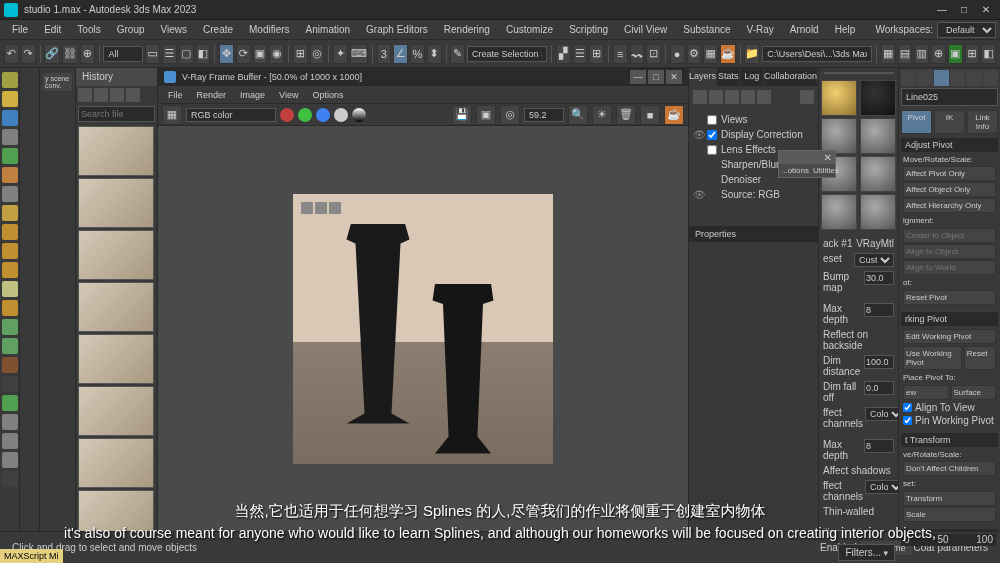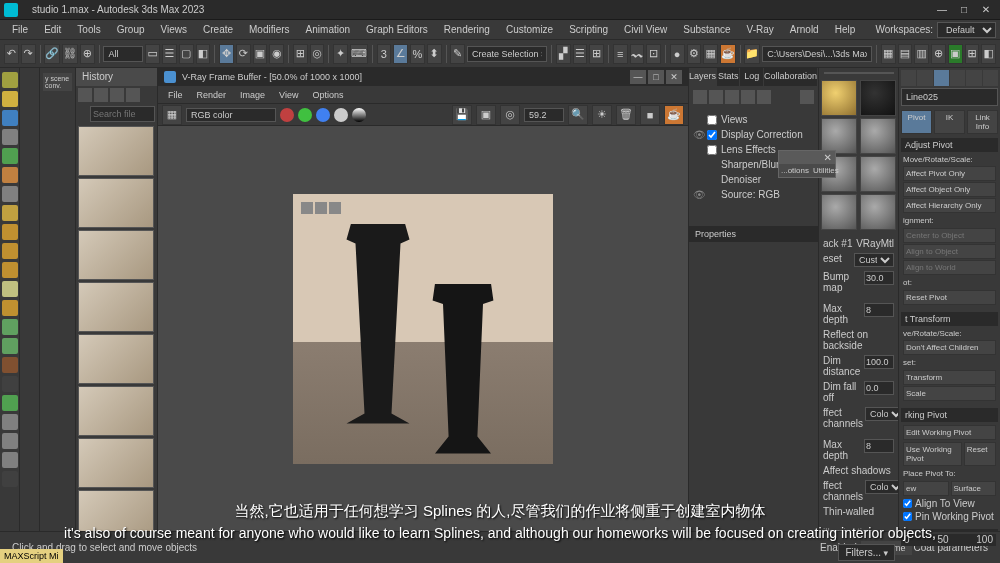--- a/index.html
+++ b/index.html
@@ -1,21 +1,21 @@
 <!DOCTYPE html>
 <html><head>
 <meta charset="utf-8">
 <style>
 * { margin: 0; padding: 0; box-sizing: border-box; font-family: Tahoma, sans-serif; font-size: 10px; }
 body { width: 1000px; height: 563px; background: #3a3a3a; color: #ccc; overflow: hidden; position: relative; }
 
 
 .title-bar { height: 20px; background: #2a2a2a; display: flex; align-items: center; padding: 0 4px; border-bottom: 1px solid #1a1a1a; }
 .title-bar .logo { width: 14px; height: 14px; background: #00bcd4; border-radius: 2px; margin-right: 6px; }
-.title-bar .title { flex: 1; font-size: 10px; color: #ccc; margin-left: 8px; }
+.title-bar .title { flex: 1; font-size: 10px; color: #ccc; }
 .title-bar .win-btns { display: flex; gap: 2px; }
 .title-bar .win-btns span { width: 20px; height: 14px; display: flex; align-items: center; justify-content: center; cursor: pointer; }
 
 
 .menu-bar { height: 20px; background: #393939; display: flex; align-items: center; padding: 0 4px; border-bottom: 1px solid #2a2a2a; }
 .menu-bar .menu-item { padding: 3px 8px; cursor: pointer; font-size: 10px; }
 .menu-bar .workspace { margin-left: auto; display: flex; align-items: center; gap: 4px; font-size: 9px; }
 .menu-bar .workspace select { background: #2a2a2a; color: #ccc; border: 1px solid #555; font-size: 9px; padding: 1px 4px; }
 
 
@@ -29,21 +29,21 @@
 .main { display: flex; height: calc(100% - 100px); }
 
 
 .left-strip { width: 20px; background: #393939; display: flex; flex-direction: column; gap: 3px; padding: 4px 2px; border-right: 1px solid #2a2a2a; }
 .left-strip .icon { width: 16px; height: 16px; border-radius: 2px; cursor: pointer; }
 .left-strip2 { width: 20px; background: #393939; display: flex; flex-direction: column; gap: 3px; padding: 4px 2px; border-right: 1px solid #2a2a2a; }
 
 
 .history-panel { width: 82px; background: #393939; border-right: 1px solid #2a2a2a; display: flex; flex-direction: column; }
 .history-panel .hdr { height: 18px; background: #4a4a4a; padding: 3px 6px; font-size: 10px; }
-.history-panel .search { padding: 2px; margin-left: 12px; }
+.history-panel .search { padding: 2px; }
 .history-panel .search input { width: 100%; background: #2a2a2a; border: 1px solid #555; color: #ccc; padding: 2px; font-size: 9px; }
 .history-panel .icons { display: flex; gap: 2px; padding: 2px; }
 .history-panel .icons .i { width: 14px; height: 14px; background: #555; }
 .thumbs { flex: 1; overflow: hidden; }
 .thumb { width: 76px; height: 50px; margin: 2px; background: linear-gradient(135deg, #d4c9b8, #a89880); border: 1px solid #555; }
 
 
 .vfb { flex: 1; background: #393939; display: flex; flex-direction: column; }
 .vfb-title { height: 18px; background: #2a2a2a; display: flex; align-items: center; padding: 0 6px; gap: 6px; }
 .vfb-title .logo { width: 12px; height: 12px; background: #4a90d0; border-radius: 2px; }
@@ -494,30 +494,20 @@
         <div class="btn">Affect Hierarchy Only</div>
         <div style="font-size:8px;padding:2px 0">ignment:</div>
         <div class="btn" style="color:#777">Center to Object</div>
         <div class="btn" style="color:#777">Align to Object</div>
         <div class="btn" style="color:#777">Align to World</div>
         <div style="font-size:8px;padding:2px 0">ot:</div>
         <div class="btn">Reset Pivot</div>
       </div>
     </div>
     <div class="rollout">
-      <div class="rollout-hdr">t Transform</div>
-      <div class="rollout-body">
-        <div style="font-size:8px;padding:1px 0">ve/Rotate/Scale:</div>
-        <div class="btn">Don't Affect Children</div>
-        <div style="font-size:8px;padding:2px 0">set:</div>
-        <div class="btn">Transform</div>
-        <div class="btn">Scale</div>
-      </div>
-    </div>
-    <div class="rollout">
       <div class="rollout-hdr">rking Pivot</div>
       <div class="rollout-body">
         <div class="btn">Edit Working Pivot</div>
         <div style="display:flex;gap:2px">
           <div class="btn" style="flex:2">Use Working Pivot</div>
           <div class="btn" style="flex:1">Reset</div>
         </div>
         <div style="font-size:8px;padding:2px 0">Place Pivot To:</div>
         <div style="display:flex;gap:2px">
           <div class="btn" style="flex:1">ew</div>
@@ -527,20 +517,30 @@
             <input type="checkbox" checked="" style="">
             <span>Align To View</span>
           </div>
         <div class="chk">
             <input type="checkbox" checked="" style="">
             <span>Pin Working Pivot</span>
           </div>
       </div>
     </div>
     <div class="rollout">
+      <div class="rollout-hdr">t Transform</div>
+      <div class="rollout-body">
+        <div style="font-size:8px;padding:1px 0">ve/Rotate/Scale:</div>
+        <div class="btn">Don't Affect Children</div>
+        <div style="font-size:8px;padding:2px 0">set:</div>
+        <div class="btn">Transform</div>
+        <div class="btn">Scale</div>
+      </div>
+    </div>
+    <div class="rollout">
       <div class="rollout-hdr">ose</div>
     </div>
   </div>
 </div>
 
 <div class="small-dialog">
   <div class="hdr">
       <span class="x">✕</span>
     </div>
   <div class="tabs">

